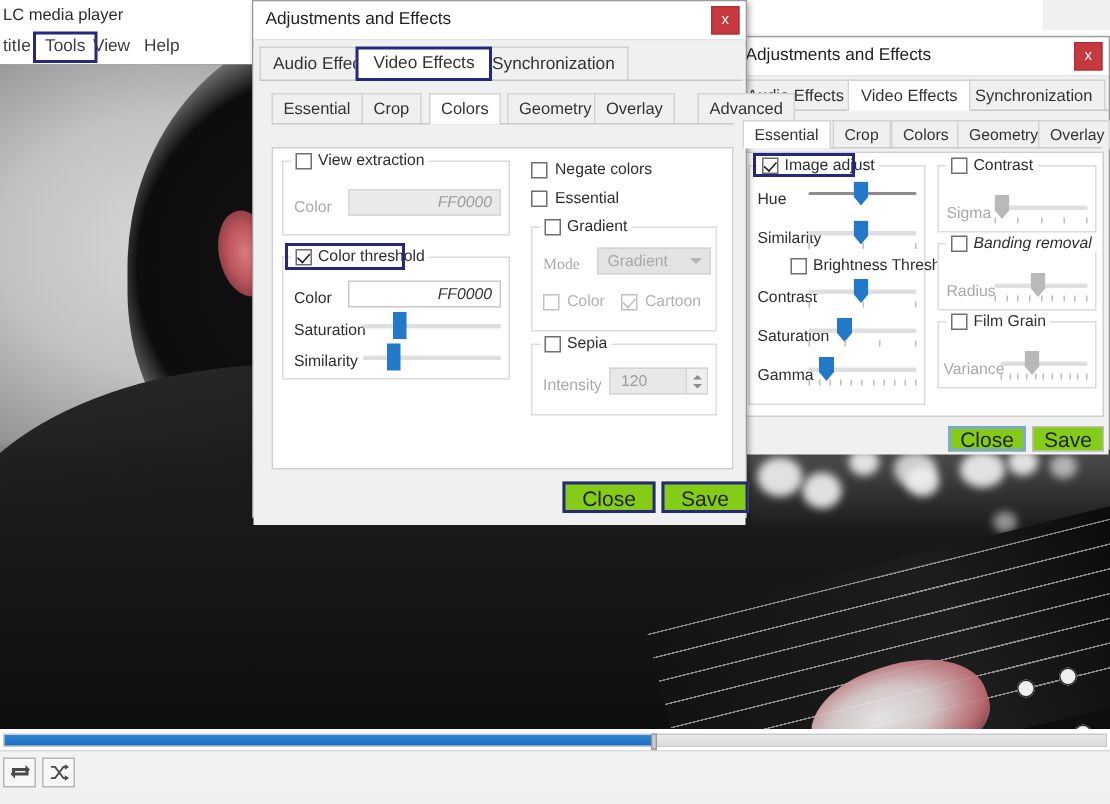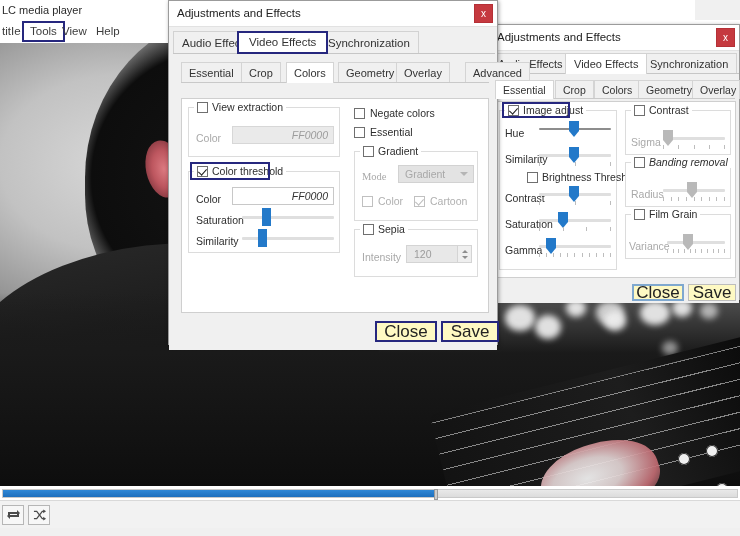--- a/index.html
+++ b/index.html
@@ -237,22 +237,22 @@
     clip-path: polygon(0 0, 100% 0, 100% 62%, 50% 100%, 0 62%);
   }
   .slider .thumb.gray { background:#b9b9b9; }
   .ticks {
     position:absolute; left:0; right:0; bottom:-5px; height:5px;
     display:flex; justify-content:space-between;
   }
   .ticks i { width:1px; height:4px; background:#bdbdbd; display:block; }
 
   .btn {
-    position:absolute; background:#fef9c3; border:1px solid #bdbdbd;
-    font-size:17px; color:#222; display:flex; align-items:center; justify-content:center;
+    position:absolute; background:#84cc16; border:1px solid #bdbdbd;
+    font-size:14px; color:#222; display:flex; align-items:center; justify-content:center;
   }
   .btn.hl { border:2px solid #26277e; }
   .btn.hl-soft { border:2px solid #7fa8cf; }
 </style>
 </head>
 <body>
 
 <div id="root">
 
   <div class="vlc-window">

